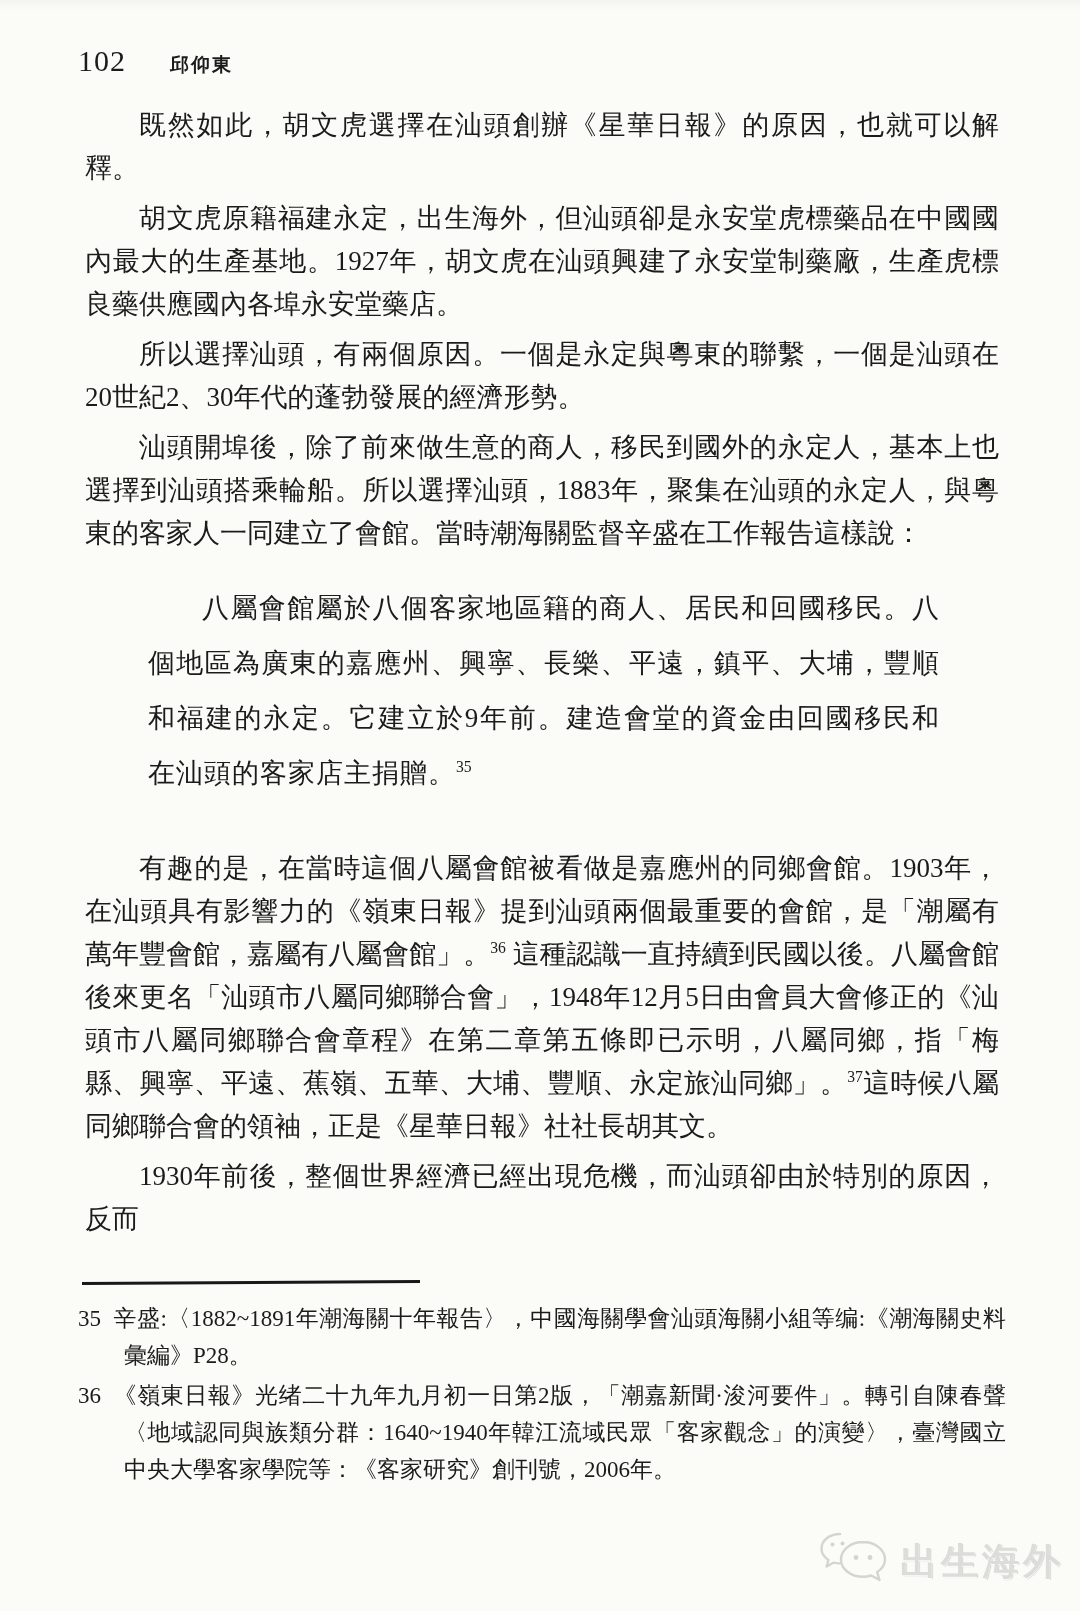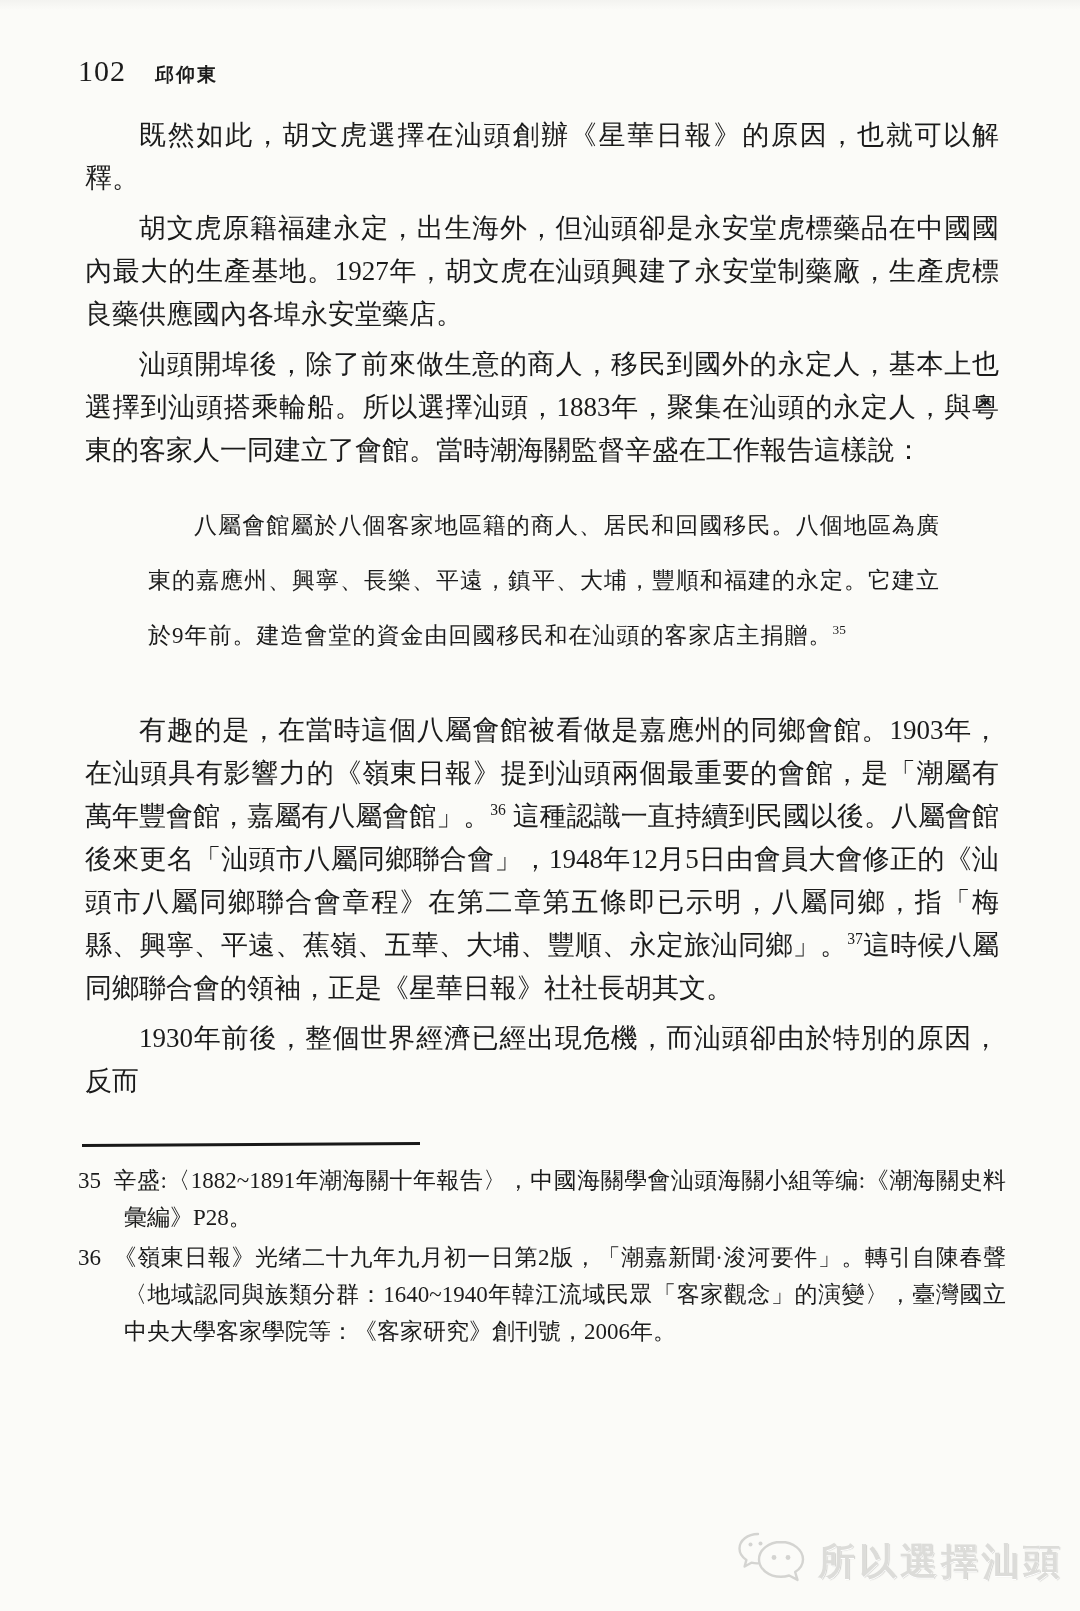--- a/index.html
+++ b/index.html
@@ -12,36 +12,35 @@
     position:relative;
   }
   .page {
     box-sizing:border-box;
     width:100%; height:100%;
     padding:44px 74px 0 78px;
     position:relative;
     background:linear-gradient(180deg,#f3f3f0 0px,#fbfbf8 10px);
   }
   .page-header {
-    display:flex; align-items:baseline; gap:29px;
+    display:flex; align-items:baseline; gap:44px;
     height:38px;
-    margin-top:10px;
   }
   .page-number { font-size:30px; letter-spacing:1px; }
   .running-author { font-size:19px; font-weight:bold; letter-spacing:2px; }
   .body-text {
     margin-top:22px;
     font-size:27px;
     line-height:43px;
     text-align:justify;
   }
   p.para { margin:7px; text-indent:2em; }
   p.quote {
     margin:26px 66px 46px 70px;
-    font-size:23px;
+    font-size:27px;
     line-height:55px;
     text-indent:2em;
     letter-spacing:1px;
     font-family:Liberation Serif, serif;
   }
   sup.fnref { font-size:0.58em; vertical-align:super; line-height:0; letter-spacing:0; }
   .footnotes {
     margin-top:40px;
     font-size:23px;
     line-height:37px;
@@ -80,20 +79,21 @@
 <div class="page">
 
   <header class="page-header">
     <span class="page-number">102</span>
     <span class="running-author">邱仰東</span>
   </header>
 
   <main class="body-text">
       <p class="para">既然如此，胡文虎選擇在汕頭創辦《星華日報》的原因，也就可以解釋。</p>
       <p class="para">胡文虎原籍福建永定，出生海外，但汕頭卻是永安堂虎標藥品在中國國內最大的生產基地。1927年，胡文虎在汕頭興建了永安堂制藥廠，生產虎標良藥供應國內各埠永安堂藥店。</p>
+      <p class="para">所以選擇汕頭，有兩個原因。一個是永定與粵東的聯繫，一個是汕頭在20世紀2、30年代的蓬勃發展的經濟形勢。</p>
       <p class="para">汕頭開埠後，除了前來做生意的商人，移民到國外的永定人，基本上也選擇到汕頭搭乘輪船。所以選擇汕頭，1883年，聚集在汕頭的永定人，與粵東的客家人一同建立了會館。當時潮海關監督辛盛在工作報告這樣說：</p>
       <p class="quote">八屬會館屬於八個客家地區籍的商人、居民和回國移民。八個地區為廣東的嘉應州、興寧、長樂、平遠，鎮平、大埔，豐順和福建的永定。它建立於9年前。建造會堂的資金由回國移民和在汕頭的客家店主捐贈。<sup class="fnref">35</sup></p>
       <p class="para">有趣的是，在當時這個八屬會館被看做是嘉應州的同鄉會館。1903年，在汕頭具有影響力的《嶺東日報》提到汕頭兩個最重要的會館，是「潮屬有萬年豐會館，嘉屬有八屬會館」。<sup class="fnref">36</sup> 這種認識一直持續到民國以後。八屬會館後來更名「汕頭市八屬同鄉聯合會」，1948年12月5日由會員大會修正的《汕頭市八屬同鄉聯合會章程》在第二章第五條即已示明，八屬同鄉，指「梅縣、興寧、平遠、蕉嶺、五華、大埔、豐順、永定旅汕同鄉」。<sup class="fnref">37</sup>這時候八屬同鄉聯合會的領袖，正是《星華日報》社社長胡其文。</p>
       <p class="para">1930年前後，整個世界經濟已經出現危機，而汕頭卻由於特別的原因，反而</p>
     </main>
 
   <section class="footnotes">
     <div class="fn-rule"></div>
     <div>
         <p class="fn"><span class="fn-num">35</span>辛盛:〈1882~1891年潮海關十年報告〉，中國海關學會汕頭海關小組等编:《潮海關史料彙編》P28。</p>
@@ -109,16 +109,16 @@
           <path d="M47 13 c-12.2 0 -22 7.8 -22 17.4 0 9.6 9.8 17.4 22 17.4 2.9 0 5.7 -.5 8.2 -1.3 l8.3 4.4 -2.4 -7.9 c4.9 -3.2 7.9 -7.6 7.9 -12.6 0 -9.6 -9.8 -17.4 -22 -17.4z"></path>
         </g>
         <g fill="#d4d4d1">
           <circle cx="16.5" cy="15.5" r="2"></circle>
           <circle cx="26.5" cy="14.5" r="2"></circle>
           <circle cx="40" cy="28.5" r="2.4"></circle>
           <circle cx="54" cy="28.5" r="2.4"></circle>
         </g>
       </svg>
     </span>
-    <span class="watermark-text">所以選擇汕頭</span>
+    <span class="watermark-text">出生海外</span>
   </div>
 
 </div>
 
 </body></html>

